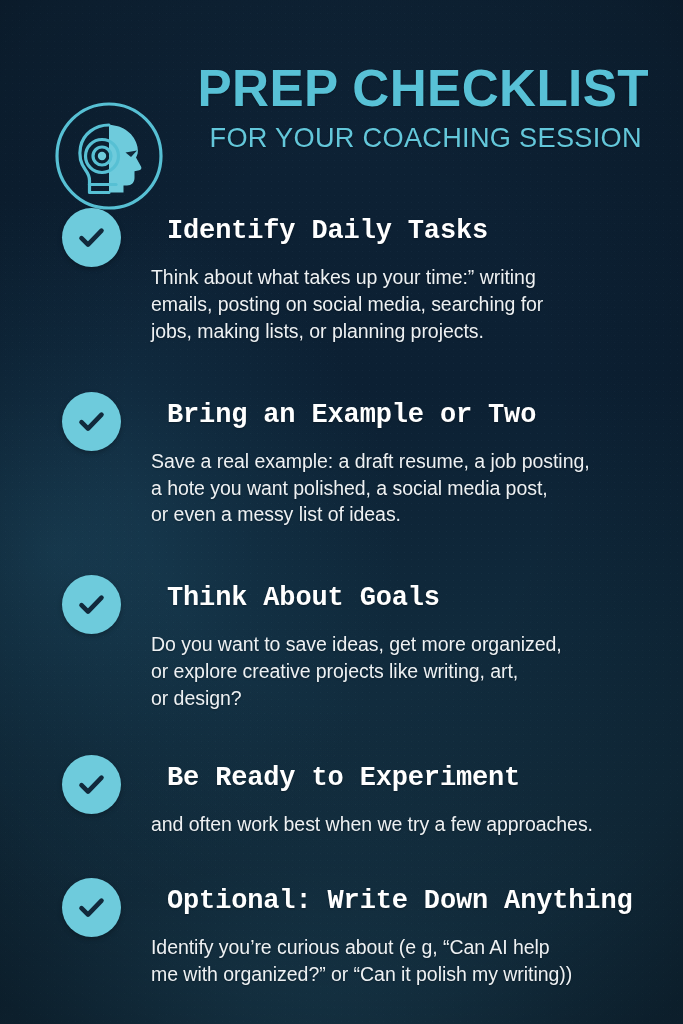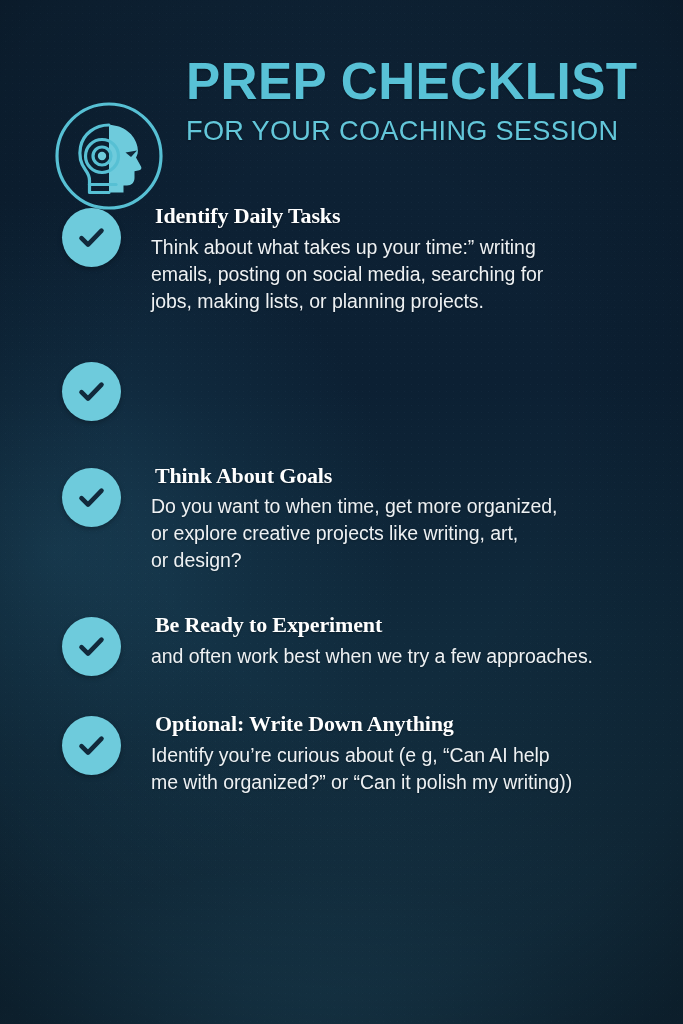--- a/index.html
+++ b/index.html
@@ -93,22 +93,23 @@
     left: 53px;
     top: 52px;
     width: 112px;
     height: 112px;
   }
   .brand-icon svg { display: block; width: 112px; height: 112px; }
 
   .title-block {
     position: absolute;
     left: 186px;
-    top: 7px;
+    top: 14px;
     width: 470px;
+    text-align: right;
   }
   .poster-title {
     margin: 0;
     color: #58c1d6;
     font-family: "Liberation Sans", sans-serif;
     font-size: 52px;
     font-weight: 700;
     line-height: 1.0;
     letter-spacing: 0.4px;
     text-transform: uppercase;
@@ -158,24 +159,24 @@
     display: flex;
     align-items: center;
     justify-content: center;
     box-shadow: 0 2px 5px rgba(0,0,0,0.26);
   }
   .check-badge svg { display: block; width: 33px; height: 33px; }
 
   .item-text { flex: 1 1 auto; min-width: 0; padding-top: 1px; }
 
   .item-heading {
-    margin: 4px;
+    margin: 16px;
     color: #ffffff;
-    font-family: Liberation Serif, serif;
-    font-size: 22px;
+    font-family: Liberation Mono, monospace;
+    font-size: 27px;
     font-weight: 700;
     line-height: 1.22;
     letter-spacing: -0.15px;
     white-space: nowrap;
     text-shadow: 0 1px 2px rgba(0,0,0,0.30);
   }
   .item-body {
     margin: 3px 0 0 0;
     color: #eef1f3;
     font-family: Liberation Sans, sans-serif;
@@ -267,34 +268,42 @@
       </div>
 
       <div class="spacer-lg"></div>
 
       <div class="check-item">
         <div class="check-badge">
           <svg viewBox="0 0 33 33" xmlns="http://www.w3.org/2000/svg">
             <path d="M6.5 17.2 L13 23.6 L26.5 9.6" fill="none" stroke="#11293b" stroke-width="4.6" stroke-linecap="round" stroke-linejoin="round"></path>
           </svg>
         </div>
+        <div class="item-text">
+          <p class="item-heading">Bring an Example or Two</p>
+          <p class="item-body">
+            <span class="line">Save a real example: a draft resume, a job posting,</span>
+            <span class="line">a hote you want polished, a social media post,</span>
+            <span class="line">or even a messy list of ideas.</span>
+          </p>
+        </div>
       </div>
 
       <div class="spacer-lg"></div>
 
       <div class="check-item">
         <div class="check-badge">
           <svg viewBox="0 0 33 33" xmlns="http://www.w3.org/2000/svg">
             <path d="M6.5 17.2 L13 23.6 L26.5 9.6" fill="none" stroke="#11293b" stroke-width="4.6" stroke-linecap="round" stroke-linejoin="round"></path>
           </svg>
         </div>
         <div class="item-text">
           <p class="item-heading">Think About Goals</p>
           <p class="item-body">
-            <span class="line">Do you want to when time, get more organized,</span>
+            <span class="line">Do you want to save ideas, get more organized,</span>
             <span class="line">or explore creative projects like writing, art,</span>
             <span class="line">or design?</span>
           </p>
         </div>
       </div>
 
       <div class="spacer-md"></div>
 
       <div class="check-item">
         <div class="check-badge">

